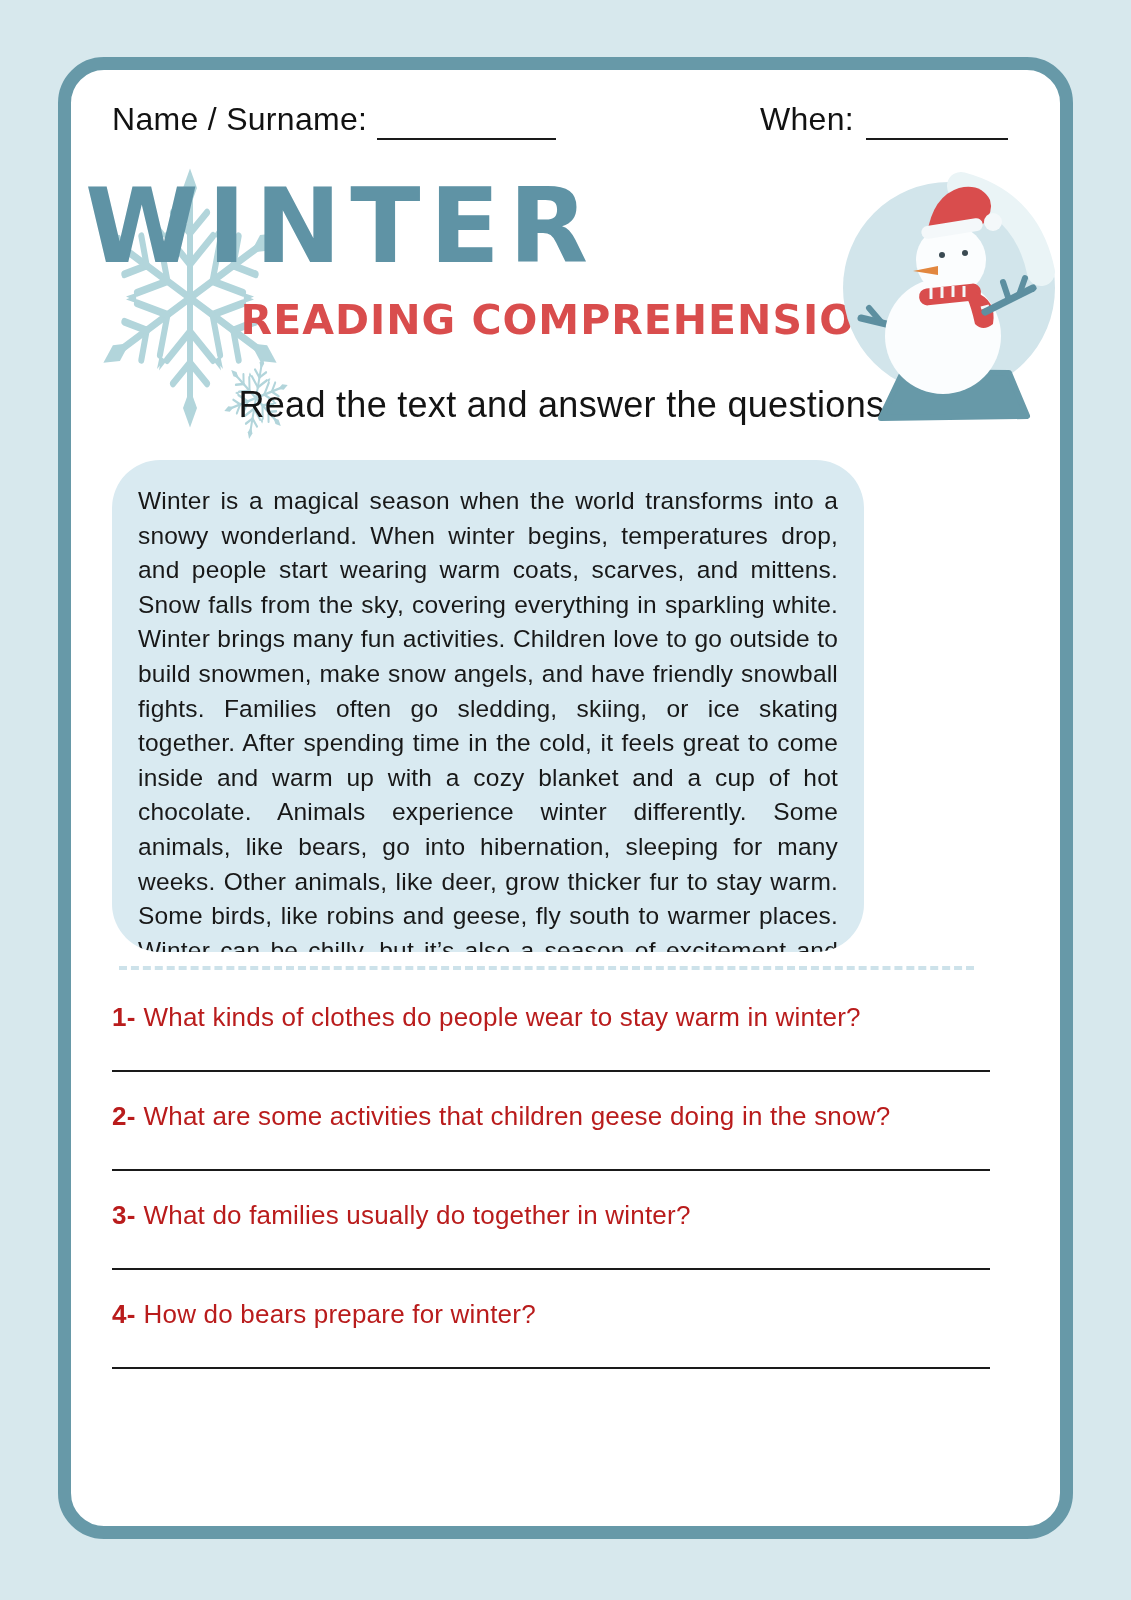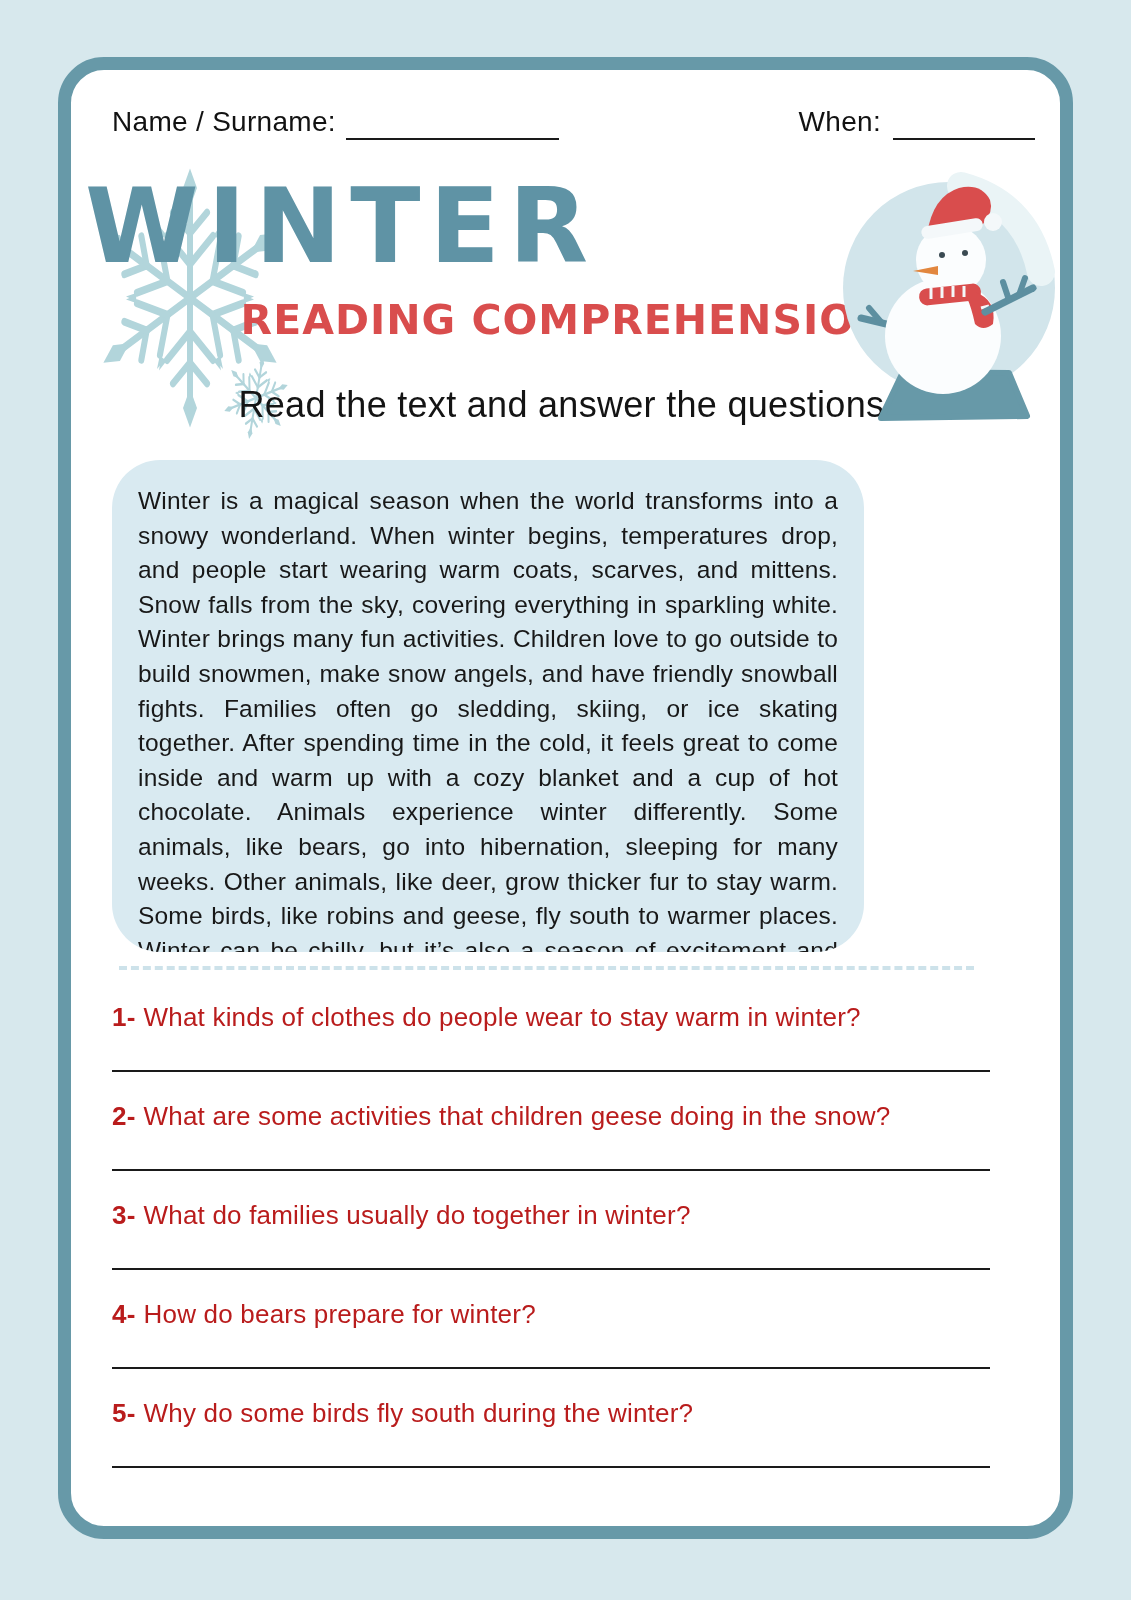--- a/index.html
+++ b/index.html
@@ -22,23 +22,23 @@
   }
   .card{
     position:absolute;
     left:58px; top:57px; width:1015px; height:1482px;
     background:#ffffff;
     border:13px solid var(--border-teal);
     border-radius:46px;
   }
   
   .header-row{
-    position:absolute; left:41px; right:25px; top:34px;
+    position:absolute; left:41px; right:52px; top:34px;
     display:flex; align-items:flex-end;
-    font-size:28px; letter-spacing:.3px; color:#121212;
+    font-size:32px; letter-spacing:.3px; color:#121212;
     height:36px;
   }
   .hdr-label{white-space:nowrap; padding-bottom:2px;}
   .write-line{border-bottom:2.5px solid #1a1a1a; height:30px;}
   .name-line{flex:1; margin:0 26px 0 10px; max-width:430px;}
   .date-line{width:142px; margin-left:12px;}
   .hdr-spacer{flex:1;}
   
   .main-title{
     position:absolute; top:96px; left:14px; right:0;
@@ -191,19 +191,15 @@
       <div class="q-line"></div>
     </div>
     <div class="q-row">
       <div class="q-text"><span class="q-num">3-</span><span>What do families usually do together in winter?</span></div>
       <div class="q-line"></div>
     </div>
     <div class="q-row">
       <div class="q-text"><span class="q-num">4-</span><span>How do bears prepare for winter?</span></div>
       <div class="q-line"></div>
     </div>
-    <div class="q-row">
-      <div class="q-text"><span class="q-num">5-</span><span>Why do some birds fly south during the winter?</span></div>
-      <div class="q-line"></div>
-    </div>
   </div>
 
 </div>
 
 </body></html>

